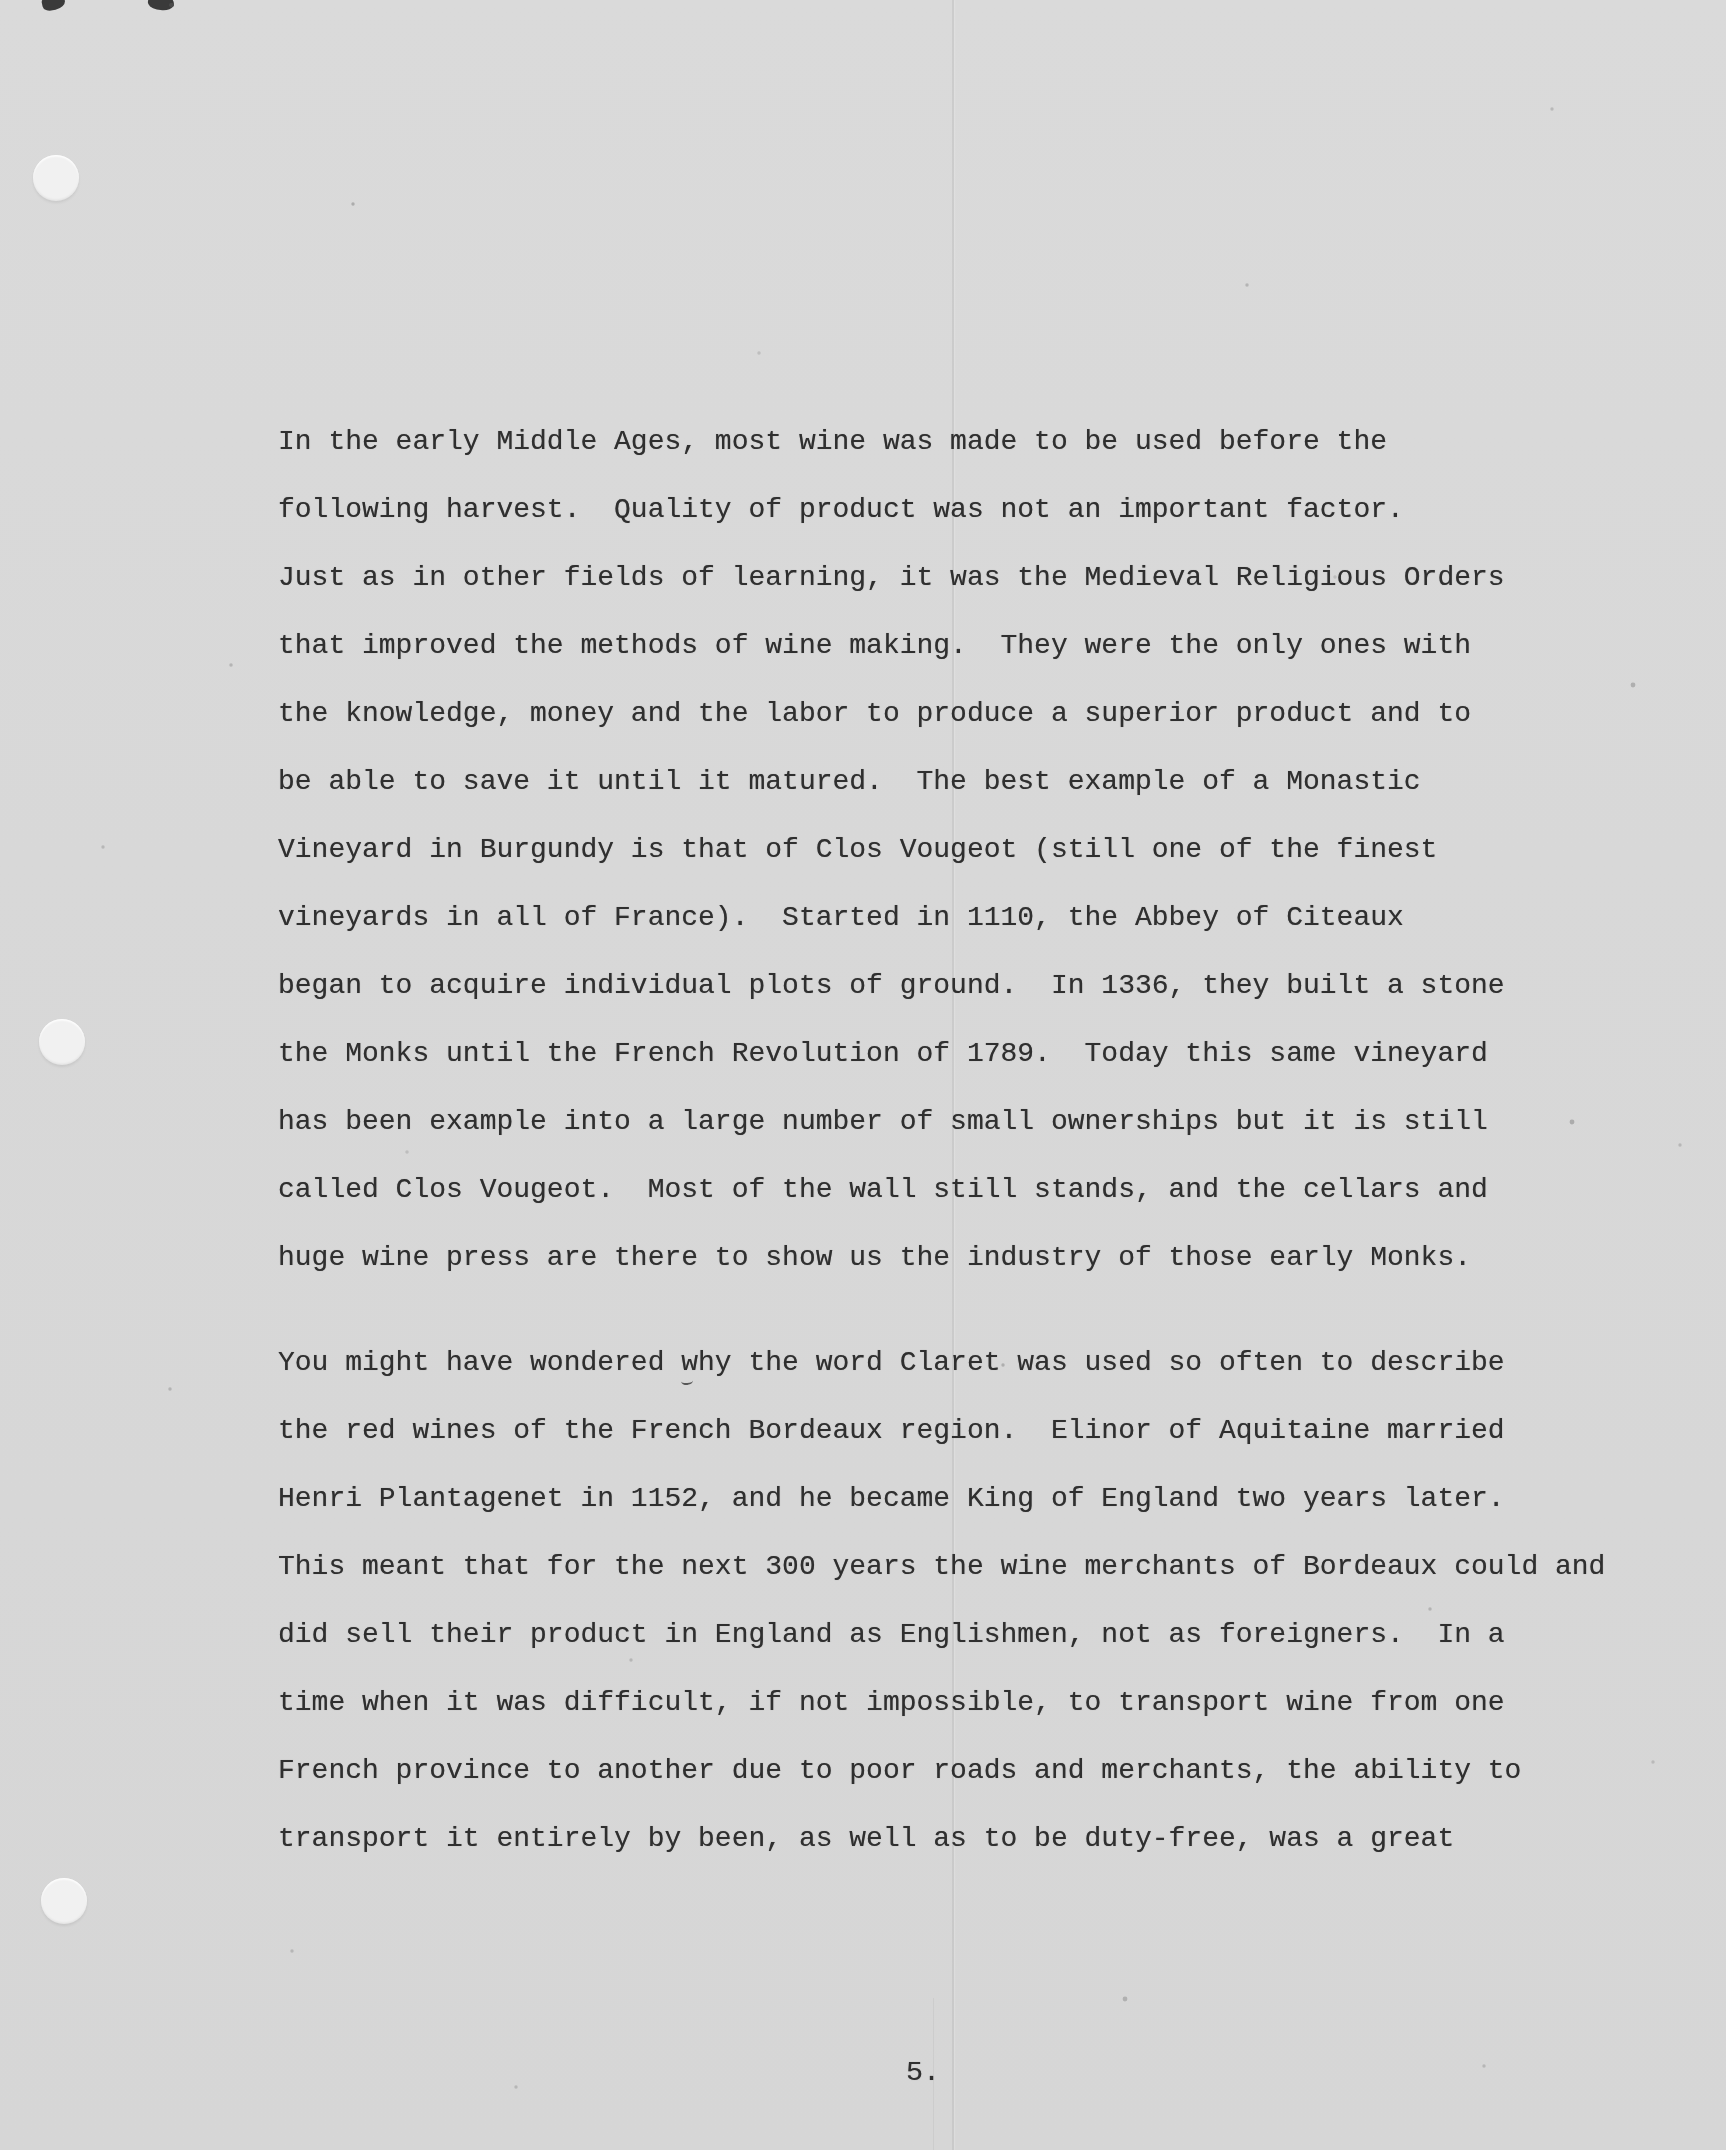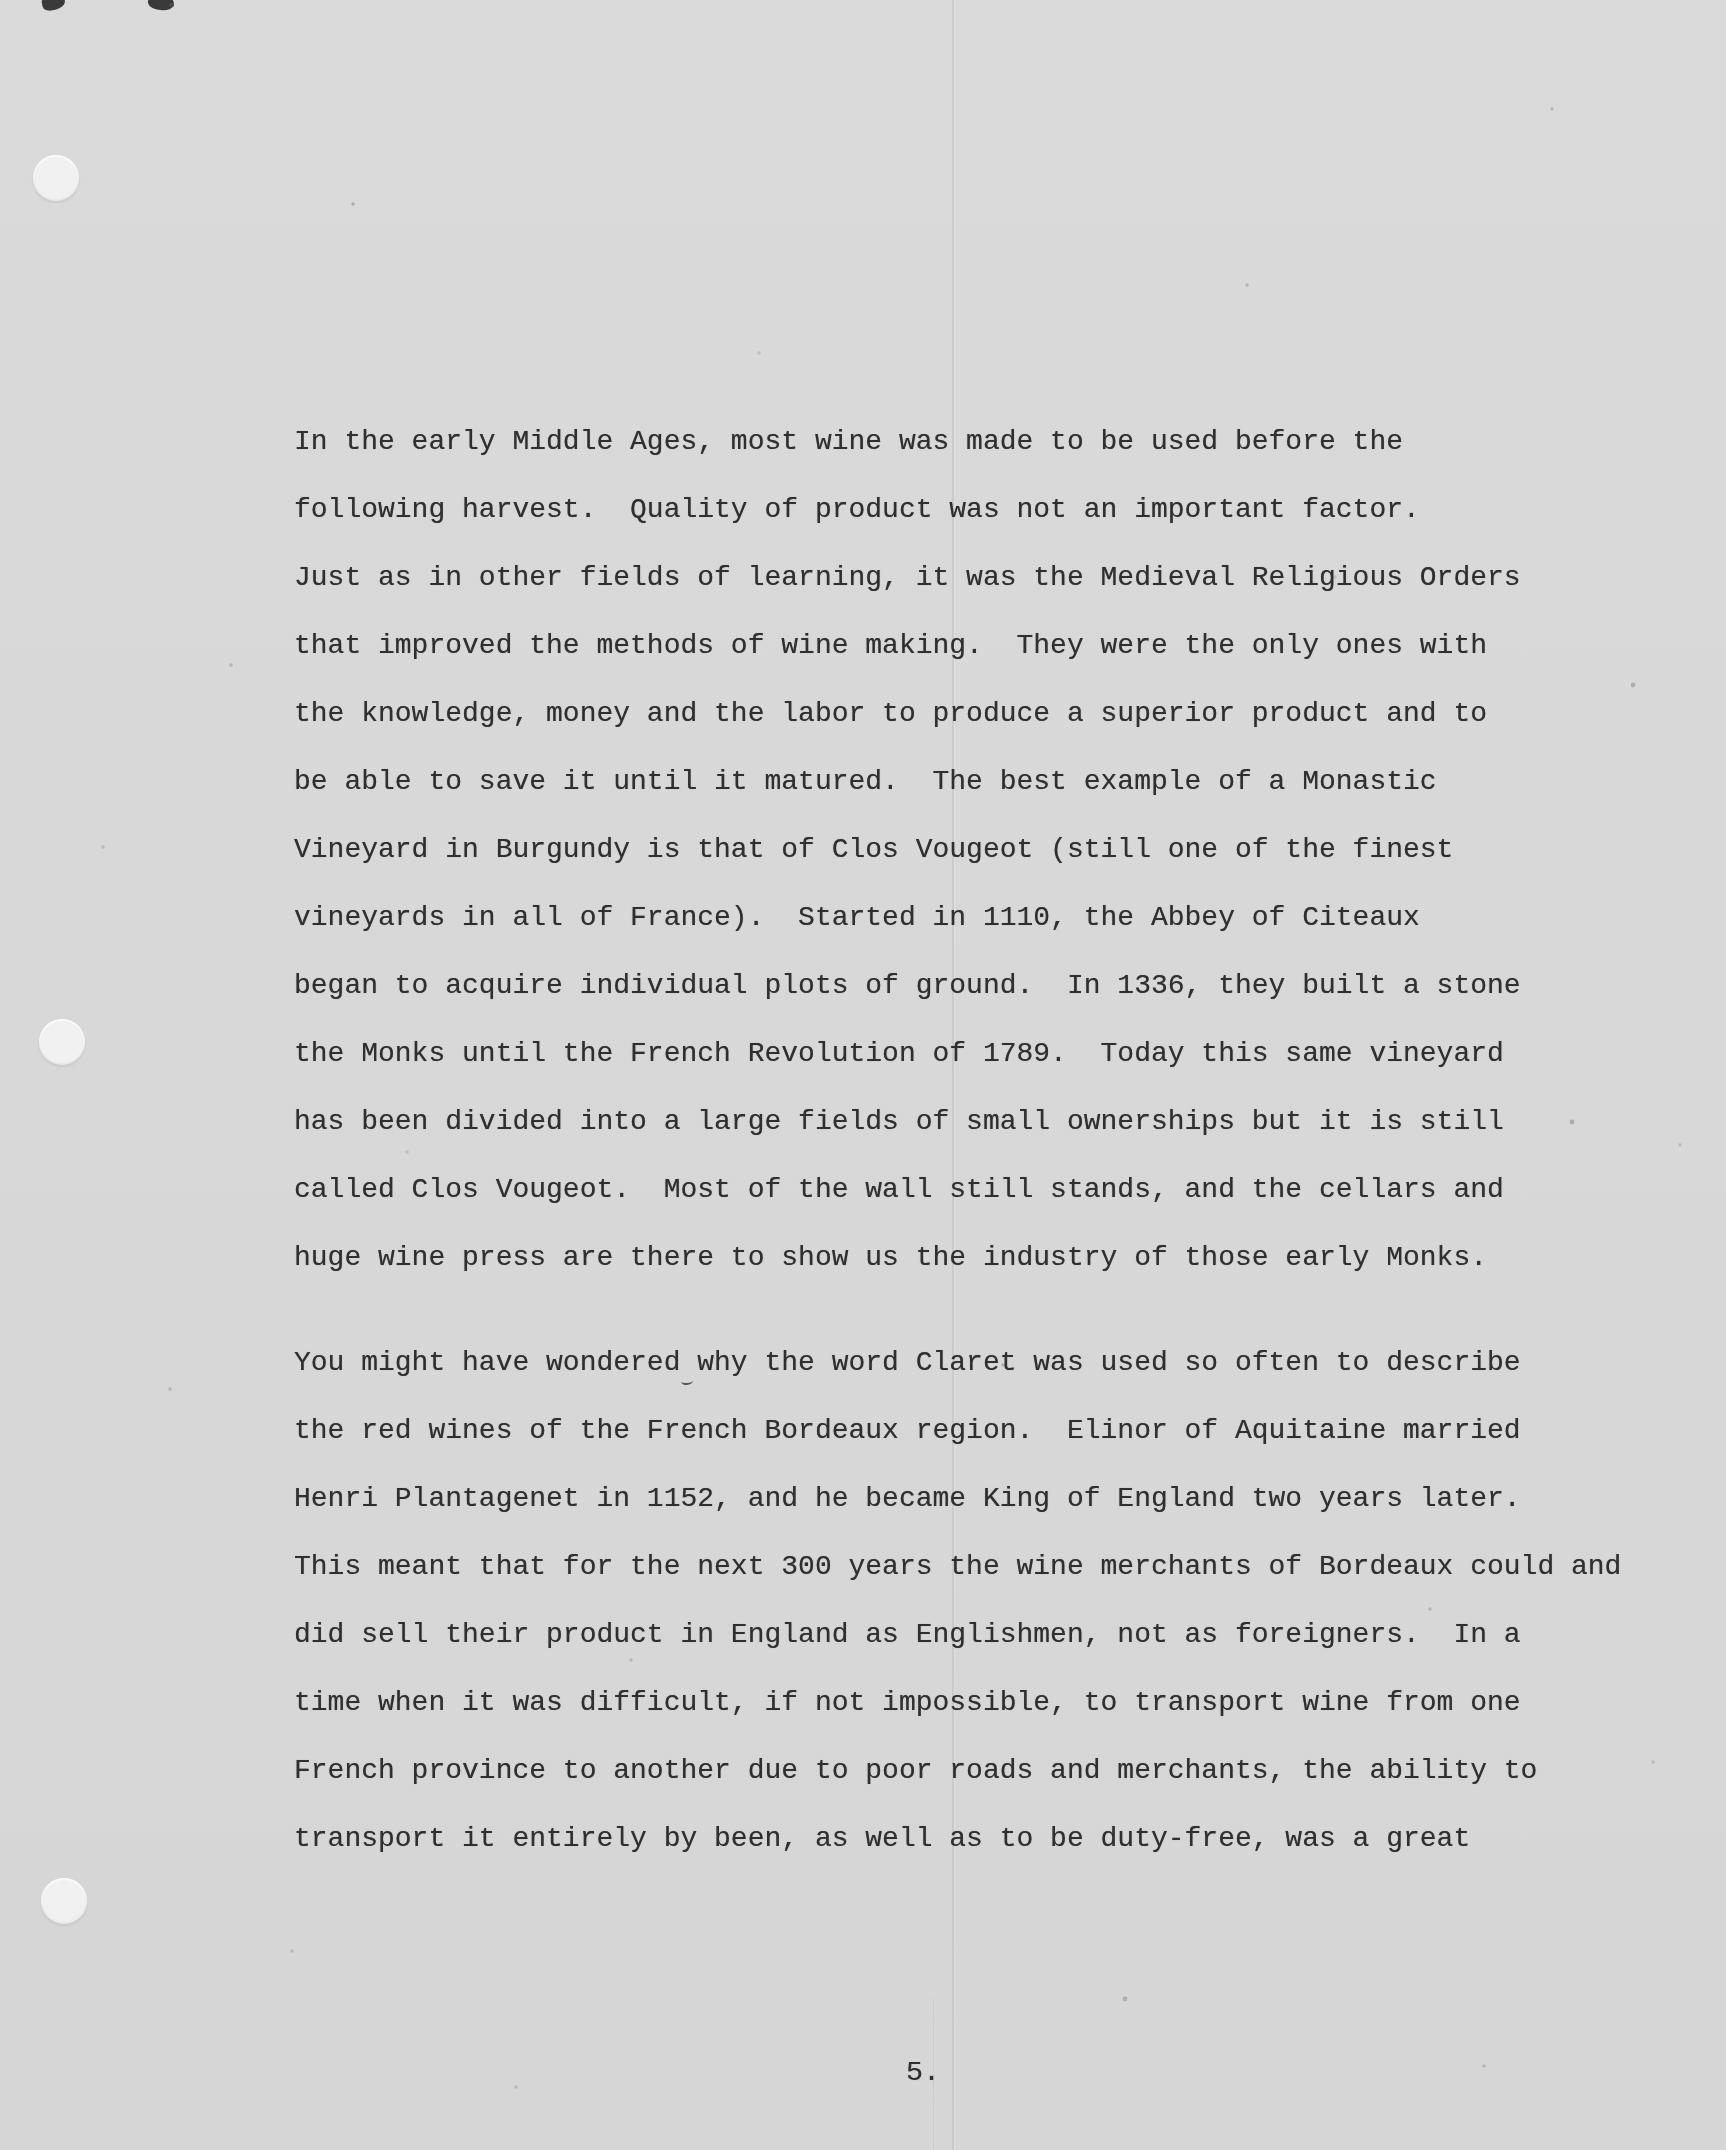--- a/index.html
+++ b/index.html
@@ -91,21 +91,21 @@
       515px 2086px 0 0.7px rgba(70,70,70,0.22),
       1483px 2065px 0 0.7px rgba(70,70,70,0.22),
       758px 352px 0 0.7px rgba(70,70,70,0.18),
       1334px 576px 0 0.7px rgba(70,70,70,0.18),
       406px 1151px 0 0.7px rgba(70,70,70,0.18),
       1652px 1761px 0 0.7px rgba(70,70,70,0.20);
   }
   
   .text-block {
     position: absolute;
-    left: 294px;
+    left: 278px;
     top: 408px;
     width: 1354px;
     color: #2f2f2f;
     font-size: 28px;
     line-height: 68px;
     text-shadow: 0 0 0.7px rgba(47,47,47,0.55);
   }
   .paragraph { margin: 0; }
   .para-2 { margin-top: 37px; }
   .line { white-space: pre; }
@@ -144,21 +144,21 @@
       <div class="line">In the early Middle Ages, most wine was made to be used before the</div>
       <div class="line">following harvest.  Quality of product was not an important factor.</div>
       <div class="line">Just as in other fields of learning, it was the Medieval Religious Orders</div>
       <div class="line">that improved the methods of wine making.  They were the only ones with</div>
       <div class="line">the knowledge, money and the labor to produce a superior product and to</div>
       <div class="line">be able to save it until it matured.  The best example of a Monastic</div>
       <div class="line">Vineyard in Burgundy is that of Clos Vougeot (still one of the finest</div>
       <div class="line">vineyards in all of France).  Started in 1110, the Abbey of Citeaux</div>
       <div class="line">began to acquire individual plots of ground.  In 1336, they built a stone</div>
       <div class="line">the Monks until the French Revolution of 1789.  Today this same vineyard</div>
-      <div class="line">has been divided into a large fields of small ownerships but it is still</div>
+      <div class="line">has been example into a large number of small ownerships but it is still</div>
       <div class="line">called Clos Vougeot.  Most of the wall still stands, and the cellars and</div>
       <div class="line">huge wine press are there to show us the industry of those early Monks.</div>
     </div>
 
     <div class="paragraph para-2">
       <div class="line">You might have wondered why the word Claret was used so often to describe</div>
       <div class="line">the red wines of the French Bordeaux region.  Elinor of Aquitaine married</div>
       <div class="line">Henri Plantagenet in 1152, and he became King of England two years later.</div>
       <div class="line">This meant that for the next 300 years the wine merchants of Bordeaux could and</div>
       <div class="line">did sell their product in England as Englishmen, not as foreigners.  In a</div>

